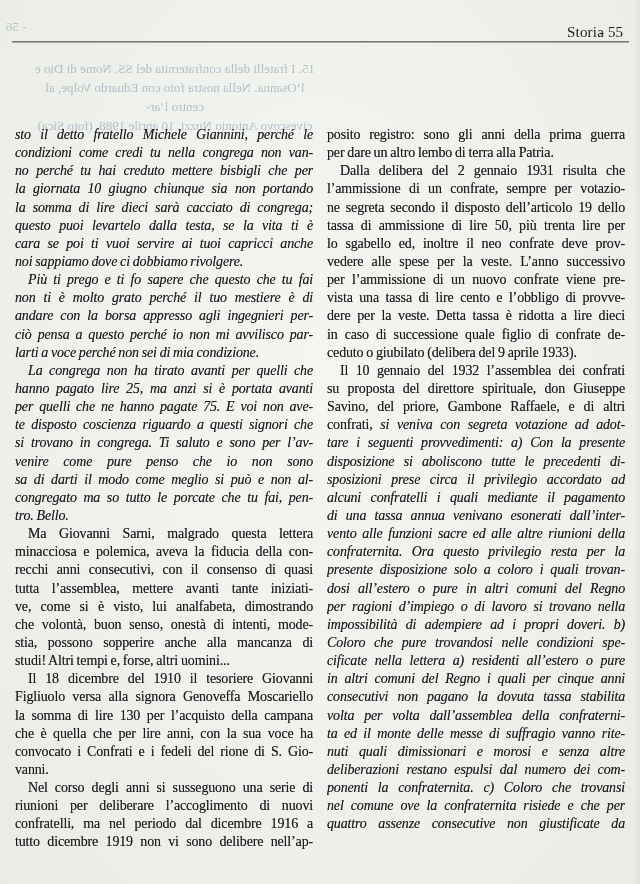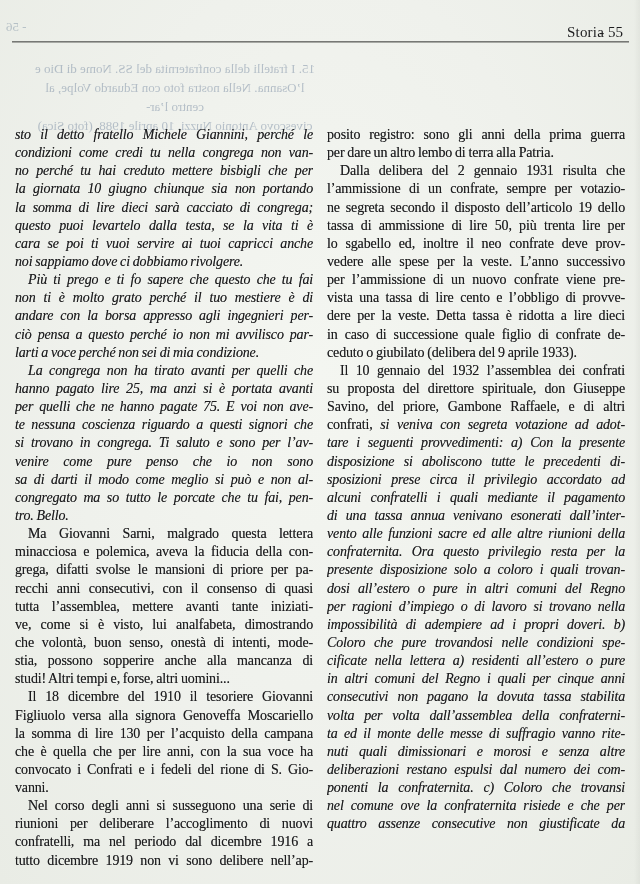--- a/index.html
+++ b/index.html
@@ -98,29 +98,28 @@
         <div class="line"><span class="it">cara se poi ti vuoi servire ai tuoi capricci anche</span></div>
         <div class="line para-end"><span class="it">noi sappiamo dove ci dobbiamo rivolgere.</span></div>
         <div class="line indent"><span class="it">Più ti prego e ti fo sapere che questo che tu fai</span></div>
         <div class="line"><span class="it">non ti è molto grato perché il tuo mestiere è di</span></div>
         <div class="line"><span class="it">andare con la borsa appresso agli ingegnieri per-</span></div>
         <div class="line"><span class="it">ciò pensa a questo perché io non mi avvilisco par-</span></div>
         <div class="line para-end"><span class="it">larti a voce perché non sei di mia condizione.</span></div>
         <div class="line indent"><span class="it">La congrega non ha tirato avanti per quelli che</span></div>
         <div class="line"><span class="it">hanno pagato lire 25, ma anzi si è portata avanti</span></div>
         <div class="line"><span class="it">per quelli che ne hanno pagate 75. E voi non ave-</span></div>
-        <div class="line"><span class="it">te nessuna coscienza riguardo a questi signori che</span></div>
+        <div class="line"><span class="it">te disposto coscienza riguardo a questi signori che</span></div>
         <div class="line"><span class="it">si trovano in congrega. Ti saluto e sono per l’av-</span></div>
         <div class="line"><span class="it">venire come pure penso che io non sono</span></div>
         <div class="line"><span class="it">sa di darti il modo come meglio si può e non al-</span></div>
         <div class="line"><span class="it">congregato ma so tutto le porcate che tu fai, pen-</span></div>
         <div class="line para-end"><span class="it">tro. Bello.</span></div>
         <div class="line indent"><span class="ro">Ma Giovanni Sarni, malgrado questa lettera</span></div>
         <div class="line"><span class="ro">minacciosa e polemica, aveva la fiducia della con-</span></div>
-        <div class="line"><span class="ro">grega, difatti svolse le mansioni di priore per pa-</span></div>
         <div class="line"><span class="ro">recchi anni consecutivi, con il consenso di quasi</span></div>
         <div class="line"><span class="ro">tutta l’assemblea, mettere avanti tante iniziati-</span></div>
         <div class="line"><span class="ro">ve, come si è visto, lui analfabeta, dimostrando</span></div>
         <div class="line"><span class="ro">che volontà, buon senso, onestà di intenti, mode-</span></div>
         <div class="line"><span class="ro">stia, possono sopperire anche alla mancanza di</span></div>
         <div class="line para-end"><span class="ro">studi! Altri tempi e, forse, altri uomini...</span></div>
         <div class="line indent"><span class="ro">Il 18 dicembre del 1910 il tesoriere Giovanni</span></div>
         <div class="line"><span class="ro">Figliuolo versa alla signora Genoveffa Moscariello</span></div>
         <div class="line"><span class="ro">la somma di lire 130 per l’acquisto della campana</span></div>
         <div class="line"><span class="ro">che è quella che per lire anni, con la sua voce ha</span></div>

